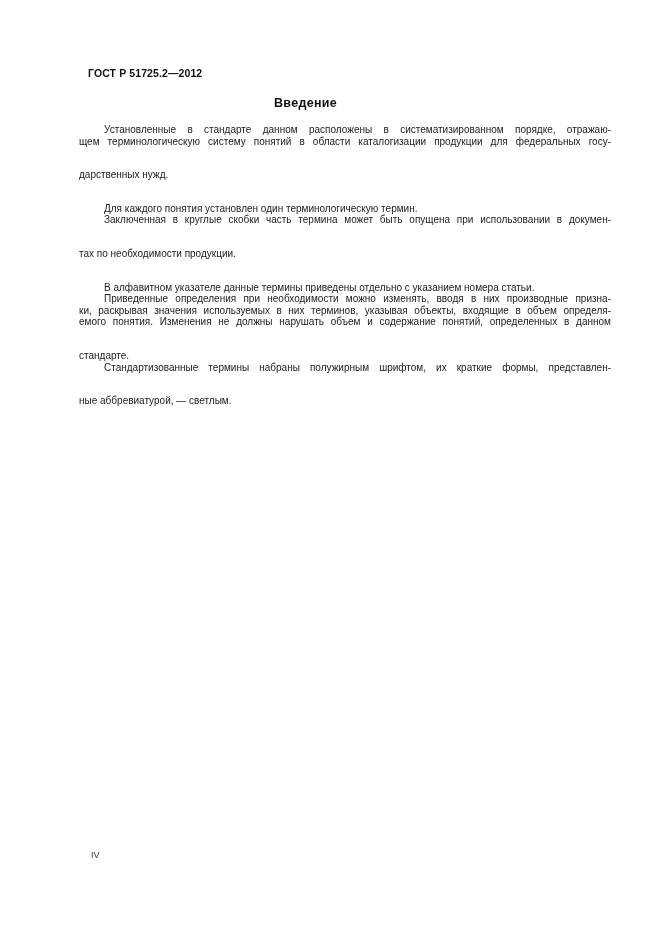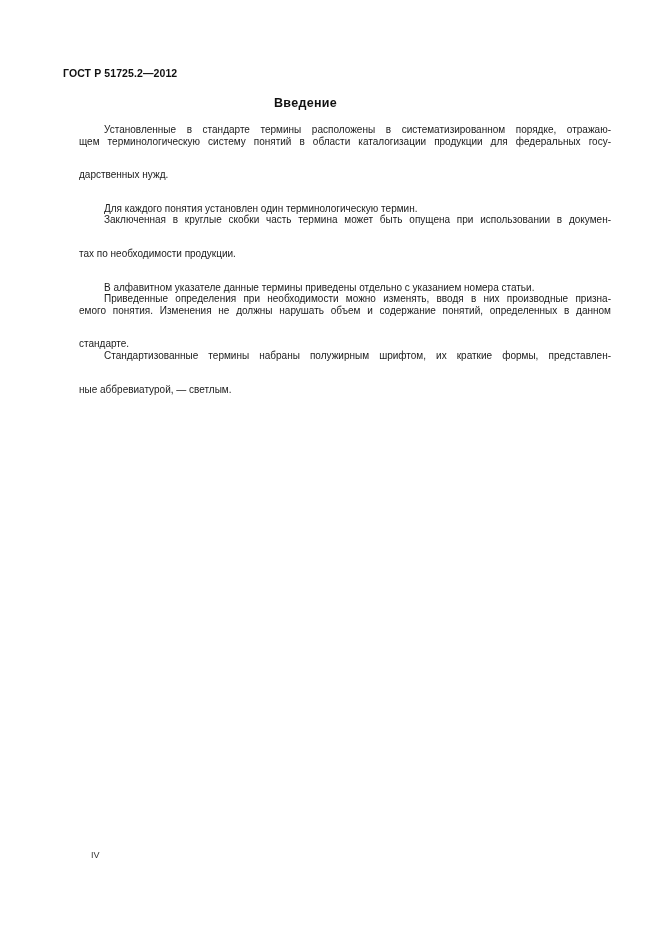--- a/index.html
+++ b/index.html
@@ -1,50 +1,51 @@
 <!DOCTYPE html>
 <html><head>
 <meta charset="utf-8">
 <style>
   html, body { margin: 0; padding: 0; background: #ffffff; }
   body { width: 661px; height: 936px; position: relative; overflow: hidden;
          font-family: "Liberation Sans", sans-serif; color: #1a1a1a; }
-  .header { position: absolute; left: 63px; top: 67px; font-size: 10.5px; font-weight: bold; color: #111; letter-spacing: 0.1px; }
+  .header { position: absolute; left: 88px; top: 67px; font-size: 10.5px; font-weight: bold; color: #111; letter-spacing: 0.1px; }
   .title { position: absolute; left: 0; width: 611px; top: 96px; text-align: center; font-size: 12.5px; font-weight: bold; color: #111; letter-spacing: 0.3px; }
   .body-text { position: absolute; left: 79px; top: 124px; width: 532px; font-size: 10px; line-height: 11.6px; }
   .line { display: block; height: 11.6px; white-space: nowrap; text-align: justify; text-align-last: justify; }
   .line.last { text-align-last: left; margin-top: 22px; }
   .line.indent { padding-left: 25px; }
   .page-num { position: absolute; left: 91px; top: 850px; font-size: 9px; color: #333; }
 </style>
 </head>
 <body>
 
 <div>
   <div class="header">ГОСТ Р 51725.2—2012</div>
   <div class="title">Введение</div>
 
   <div class="body-text">
     <div>
-      <span class="line indent">Установленные в стандарте термины расположены в систематизированном порядке, отражаю-</span>
+      <span class="line indent">Установленные в стандарте данном расположены в систематизированном порядке, отражаю-</span>
       <span class="line">щем терминологическую систему понятий в области каталогизации продукции для федеральных госу-</span>
       <span class="line last">дарственных нужд.</span>
     </div>
     <div>
       <span class="line indent last">Для каждого понятия установлен один терминологическую термин.</span>
     </div>
     <div>
       <span class="line indent">Заключенная в круглые скобки часть термина может быть опущена при использовании в докумен-</span>
       <span class="line last">тах по необходимости продукции.</span>
     </div>
     <div>
       <span class="line indent last">В алфавитном указателе данные термины приведены отдельно с указанием номера статьи.</span>
     </div>
     <div>
       <span class="line indent">Приведенные определения при необходимости можно изменять, вводя в них производные призна-</span>
+      <span class="line">ки, раскрывая значения используемых в них терминов, указывая объекты, входящие в объем определя-</span>
       <span class="line">емого понятия. Изменения не должны нарушать объем и содержание понятий, определенных в данном</span>
       <span class="line last">стандарте.</span>
     </div>
     <div>
       <span class="line indent">Стандартизованные термины набраны полужирным шрифтом, их краткие формы, представлен-</span>
       <span class="line last">ные аббревиатурой, — светлым.</span>
     </div>
   </div>
 
   <div class="page-num">IV</div>

